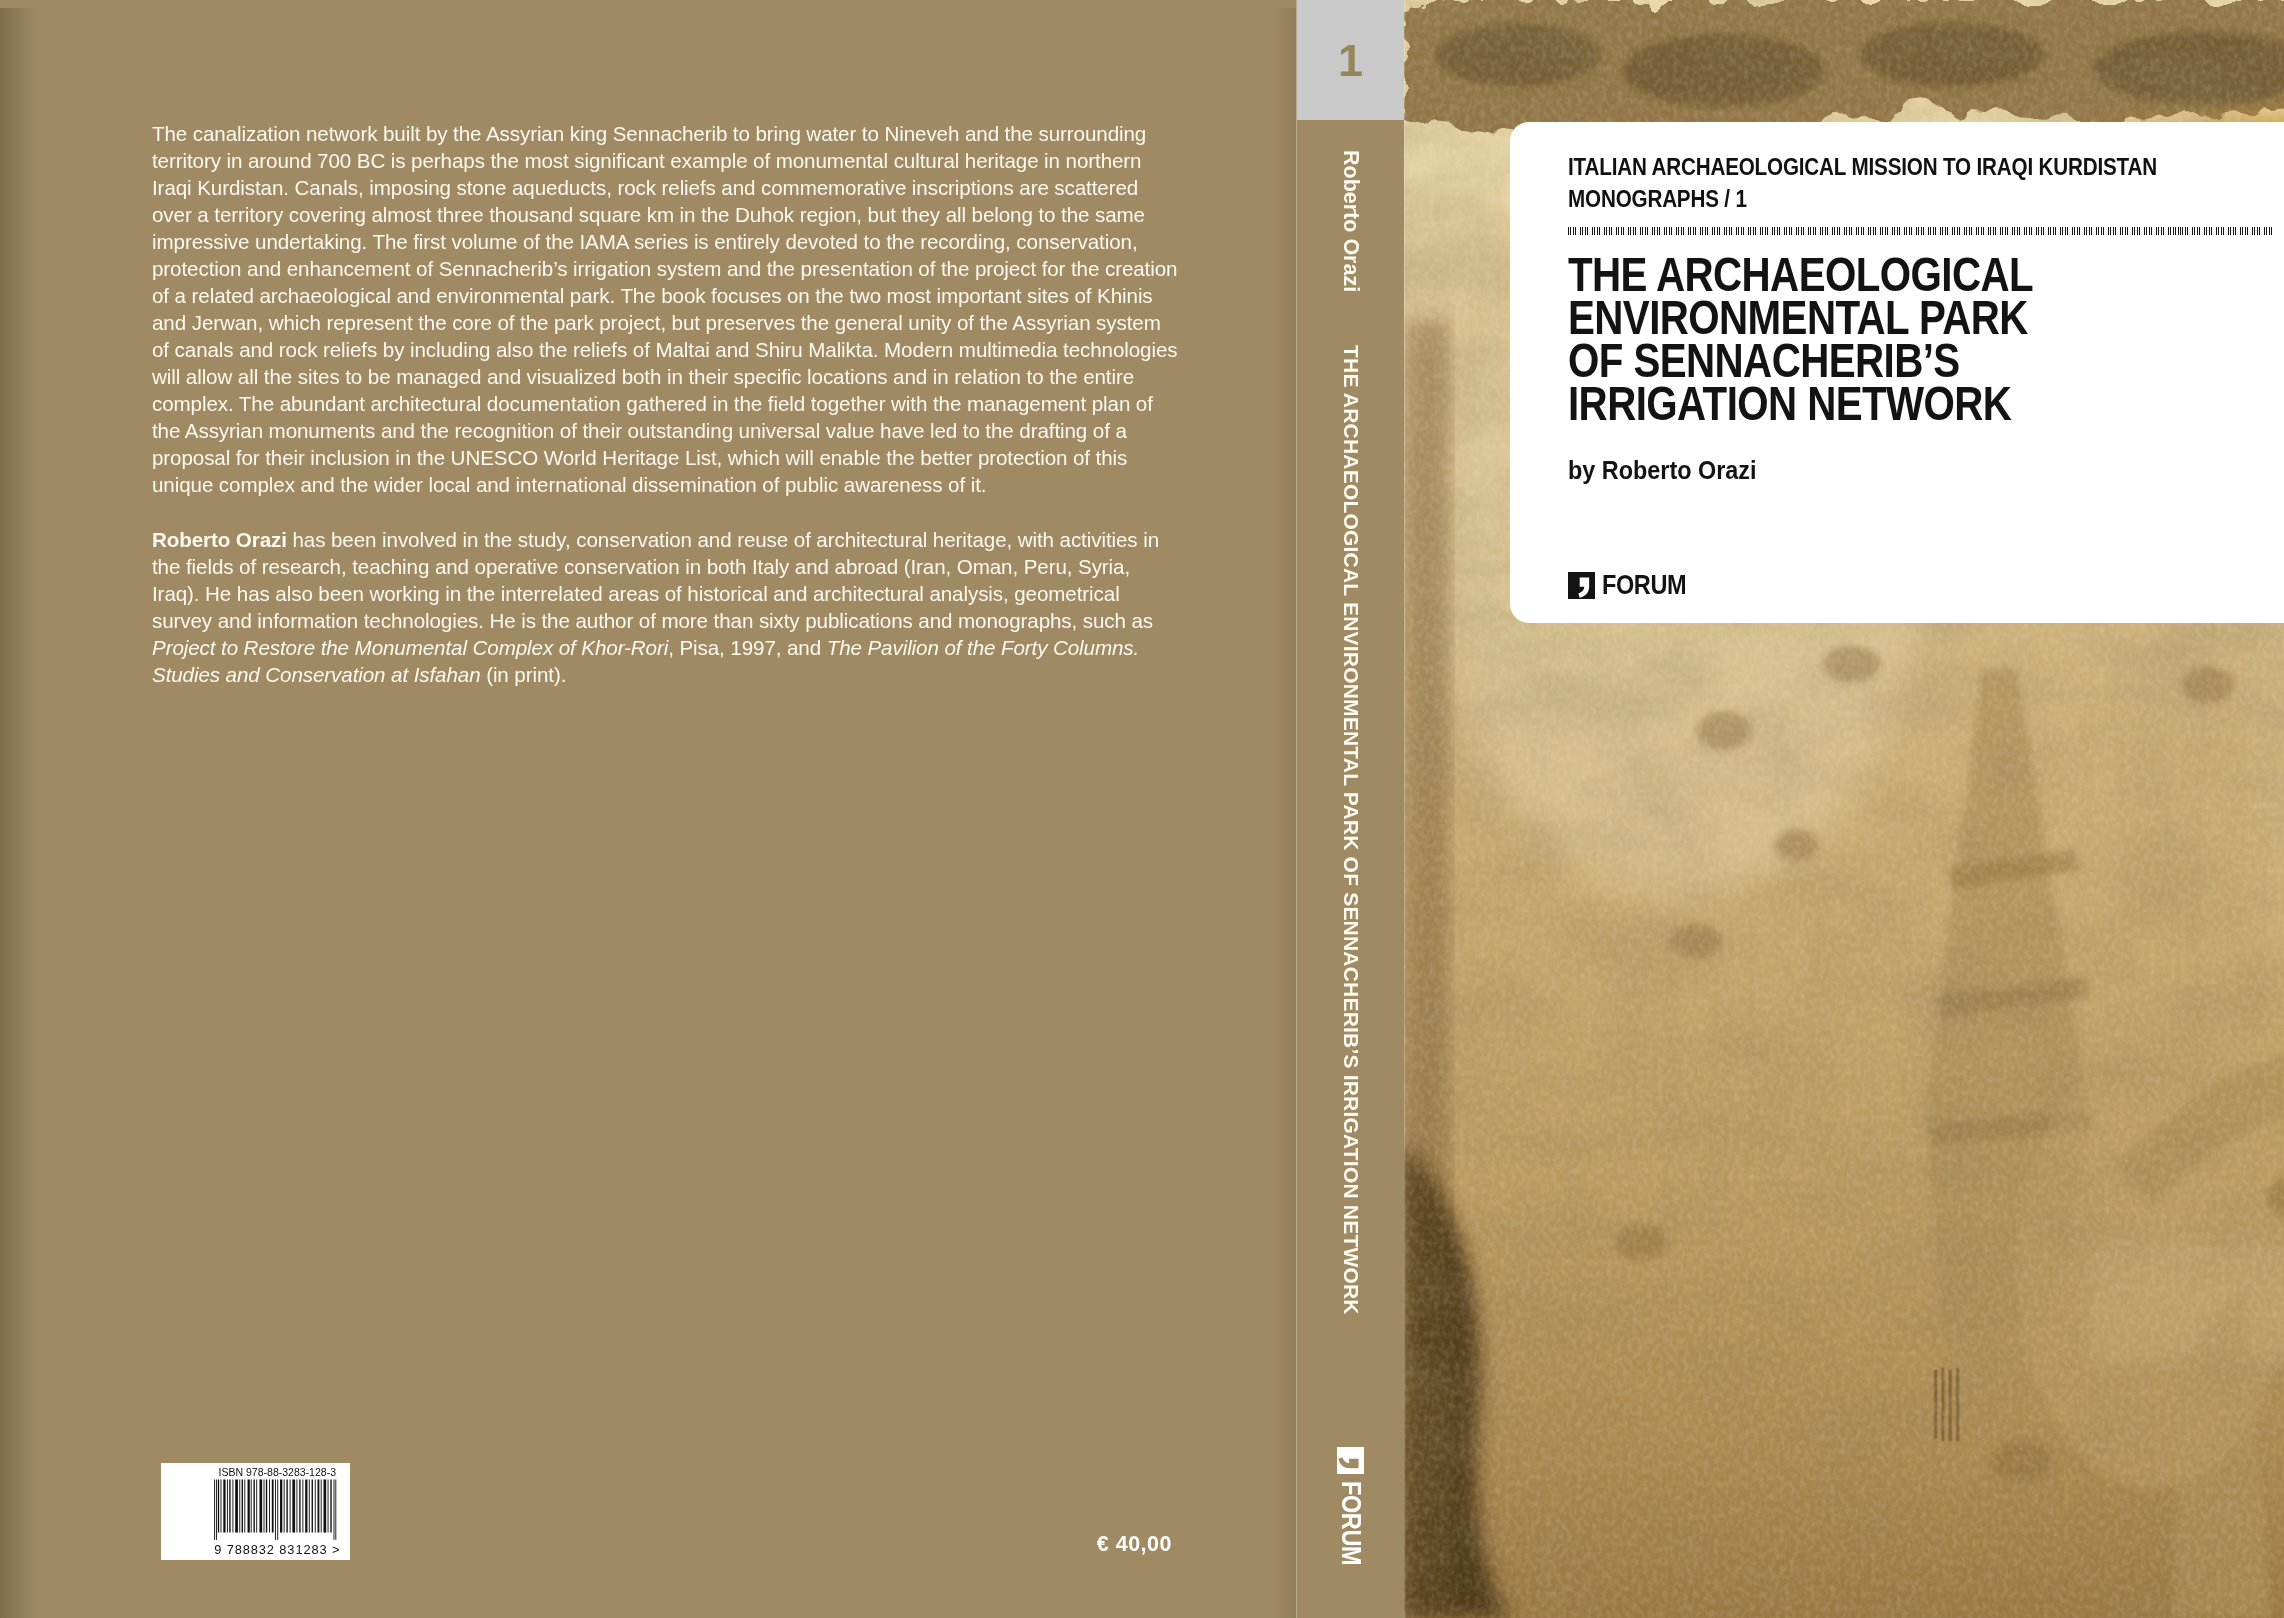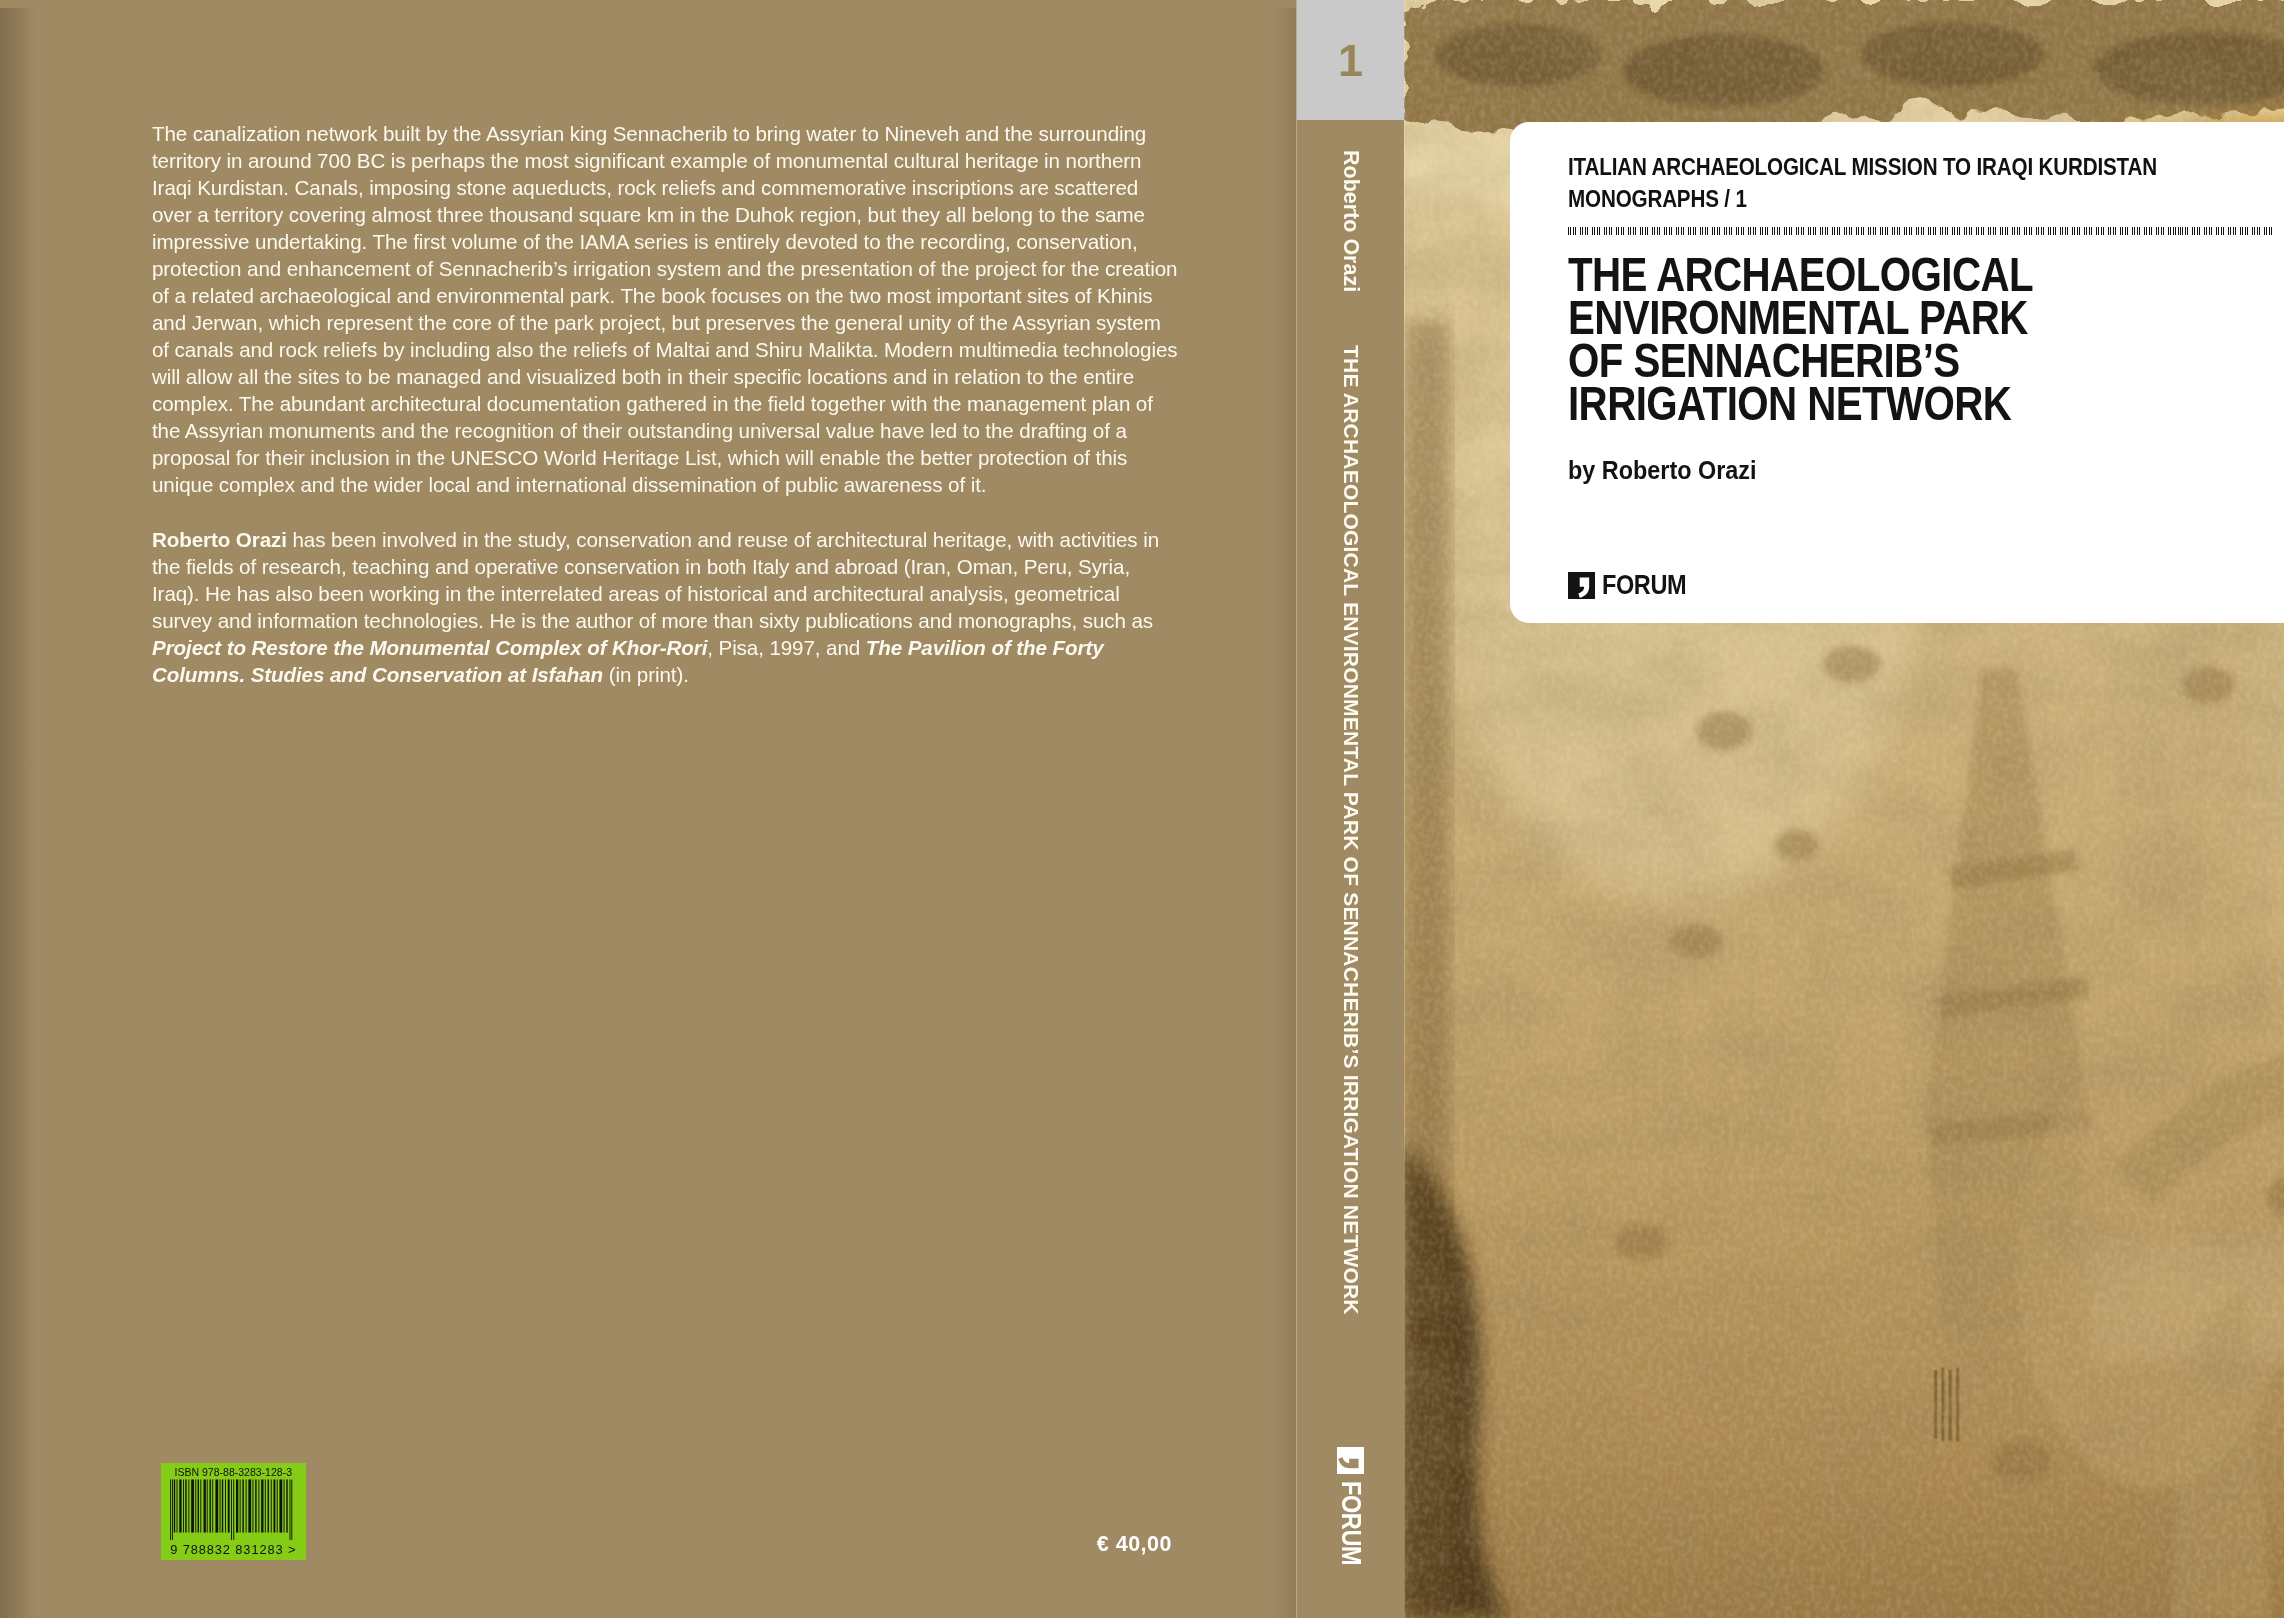--- a/index.html
+++ b/index.html
@@ -12,23 +12,23 @@
   
   .back-cover{position:absolute;left:0;top:8px;width:1296px;height:1618px;background:#9f8a64;}
   .back-cover::before{content:"";position:absolute;left:0;top:0;bottom:0;width:37px;
     background:linear-gradient(90deg,rgba(55,42,18,.30),rgba(55,42,18,0));}
   .back-cover::after{content:"";position:absolute;right:0;top:0;bottom:0;width:25px;
     background:linear-gradient(270deg,rgba(55,42,18,.14),rgba(55,42,18,0));}
   .blurb-block{position:absolute;left:152px;top:112px;width:1030px;color:#fcf9ee;}
   .blurb-block p{margin:0;font-size:20.6px;line-height:27px;letter-spacing:-0.1px;}
   .blurb-block p + p{margin-top:28px;}
   .bio b{font-weight:700;}
-  .bio i{font-style:italic;font-weight:bold;}
-  
-  .barcode-box{position:absolute;left:161px;top:1455px;width:145px;height:97px;background:#84cc16;}
+  .bio i{font-style:italic;}
+  
+  .barcode-box{position:absolute;left:161px;top:1455px;width:145px;height:97px;background:#ffffff;padding-left:44px;}
   .barcode-box svg{display:block;width:100%;height:100%;}
   .barcode-box text{font-family:"Liberation Sans",sans-serif;fill:#111;}
   .price{position:absolute;right:124px;top:1524px;font-size:21.5px;font-weight:700;color:#ffffff;letter-spacing:0.5px;}
   
   .spine{position:absolute;left:1296px;top:0;width:108px;height:1618px;background:#9f8a64;
     border-left:1.4px solid rgba(255,255,255,.28);box-sizing:border-box;}
   .spine-number-box{position:absolute;left:0;top:0;width:100%;height:120px;background:#c9c9c9;
     display:flex;align-items:center;justify-content:center;}
   .spine-number{font-size:45px;font-weight:700;color:#97865a;line-height:1;}
   .spine-vtext{position:absolute;left:0;width:100%;display:flex;justify-content:center;}

